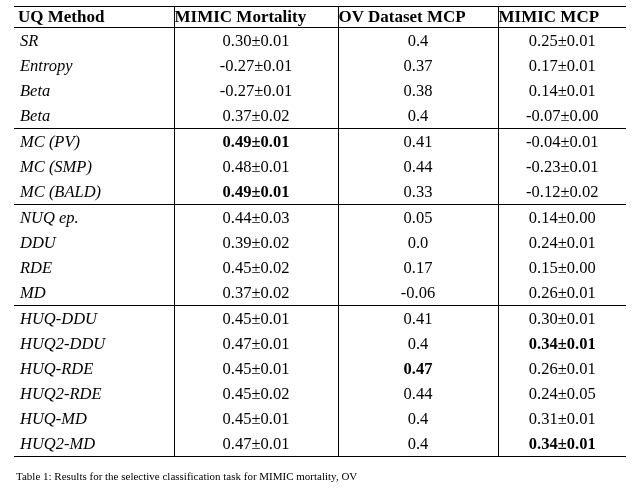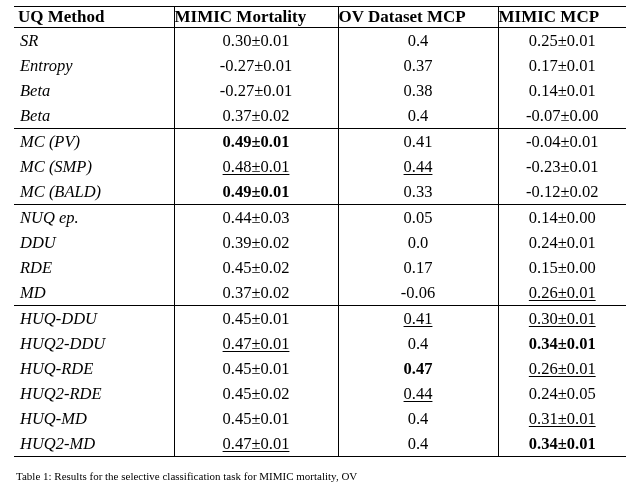--- a/index.html
+++ b/index.html
@@ -65,21 +65,20 @@
   tbody td.method {
     text-align: left;
     padding-left: 6px;
     font-style: italic;
   }
   tr.group-sep > td {
     border-top: 1.1px solid #000;
   }
   .b { font-weight: bold; }
   .u {
-    text-decoration: underline;
     text-underline-offset: 2px;
   }
   .caption {
     margin-top: 9px;
     padding-left: 2px;
     font-size: 11px;
     line-height: 20px;
     white-space: nowrap;
     overflow: hidden;
   }

